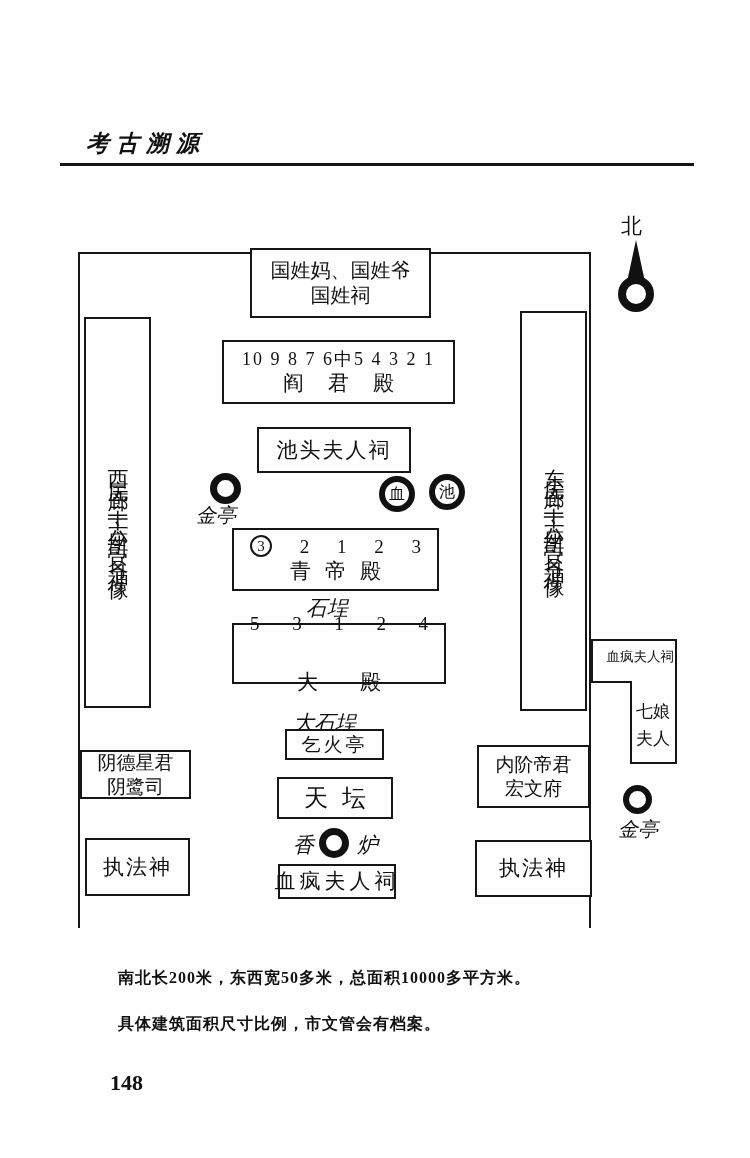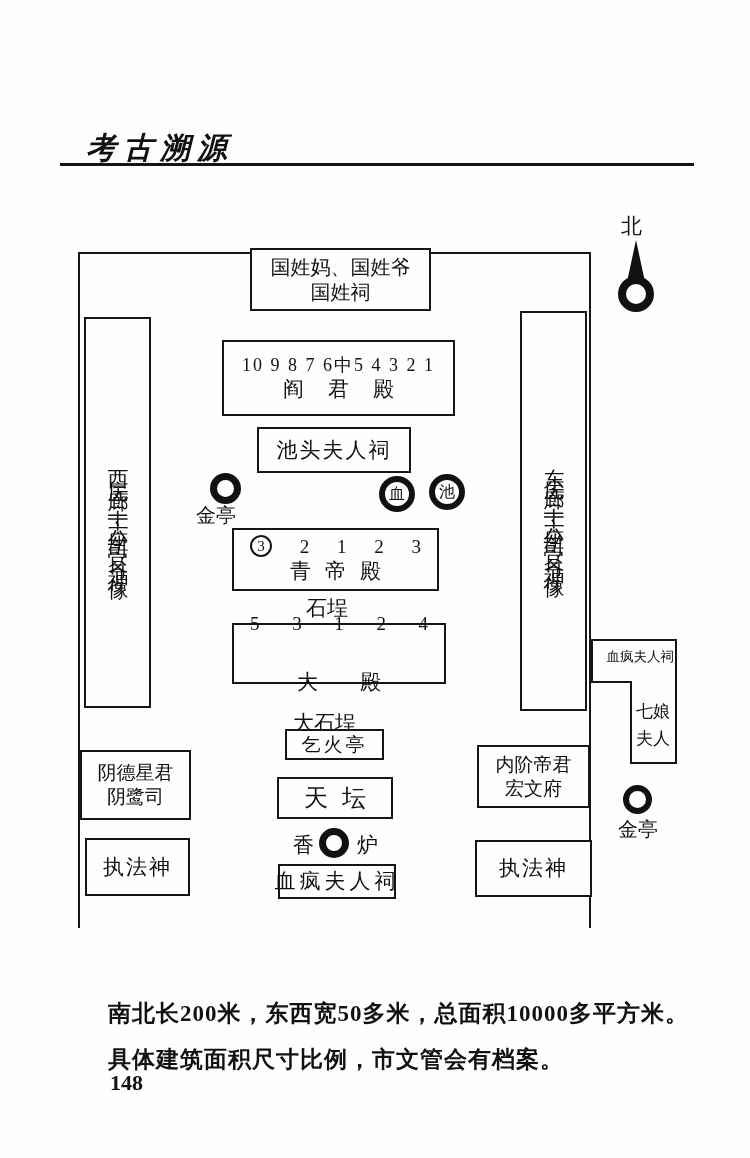--- a/index.html
+++ b/index.html
@@ -10,21 +10,21 @@
     background: #fefefe;
     font-family: "Liberation Serif", "DejaVu Serif", serif;
     color: #111;
     overflow: hidden;
   }
   .abs { position: absolute; }
 
   
   .book-header {
     left: 86px; top: 128px;
-    font-size: 30px; font-weight: bold; font-style: italic;
+    font-size: 23px; font-weight: bold; font-style: italic;
     letter-spacing: 7px;
     font-family: "DejaVu Serif", serif;
   }
   .header-rule {
     left: 60px; top: 163px; width: 634px; height: 3px;
     background: #151515;
   }
 
   
   .outer-wall {
@@ -38,78 +38,78 @@
     background: #fefefe;
     border: 2px solid #161616;
     display: flex; flex-direction: column;
     align-items: center; justify-content: center;
     text-align: center;
     line-height: 1.25;
   }
   .dbox .ln { white-space: nowrap; }
 
   
-  .guoxing   { left: 250px; top: 248px; width: 181px; height: 63px; font-size: 20px; }
+  .guoxing   { left: 250px; top: 248px; width: 181px; height: 70px; font-size: 20px; }
   .corridor  {
     border: 2px solid #161616; background: #fefefe;
     display: flex; align-items: center; justify-content: center;
   }
   .corridor-w { left: 84px;  top: 317px; width: 67px; height: 391px; }
   .corridor-e { left: 520px; top: 311px; width: 67px; height: 400px; }
   .vtext {
     writing-mode: vertical-rl; text-orientation: upright;
     font-size: 21px; letter-spacing: 10px; line-height: 1;
   }
-  .yanjun  { left: 222px; top: 340px; width: 233px; height: 76px; }
+  .yanjun  { left: 222px; top: 340px; width: 233px; height: 64px; }
   .yanjun .nums { font-size: 18px; letter-spacing: 2px; }
   .yanjun .name { font-size: 21px; letter-spacing: 24px; text-indent: 24px; }
   .chitou  { left: 257px; top: 427px; width: 154px; height: 46px; font-size: 21px; letter-spacing: 2px; }
   .qingdi  { left: 232px; top: 528px; width: 207px; height: 63px; }
   .numrow  {
     width: 100%; display: flex; justify-content: space-between;
     padding: 0 16px; font-size: 19px; align-items: center;
   }
   .circle-num {
     width: 22px; height: 22px; border: 2px solid #161616; border-radius: 50%;
     font-size: 15px; line-height: 19px; text-align: center; display: inline-block;
   }
   .hall-name { font-size: 21px; }
   .qingdi .hall-name { letter-spacing: 14px; text-indent: 14px; }
   .dadian  { left: 232px; top: 623px; width: 214px; height: 61px; }
   .dadian .hall-name { letter-spacing: 42px; text-indent: 42px; margin-top: 33px; }
   .qihuo   { left: 285px; top: 729px; width: 99px;  height: 31px; font-size: 19px; letter-spacing: 3px; }
   .tiantan { left: 277px; top: 777px; width: 116px; height: 42px; font-size: 24px; letter-spacing: 14px; text-indent: 14px; }
   .wanshan { left: 278px; top: 864px; width: 118px; height: 35px; font-size: 21px; letter-spacing: 4px; }
-  .yinde   { left: 80px;  top: 750px; width: 111px; height: 70px; font-size: 19px; }
+  .yinde   { left: 80px;  top: 750px; width: 111px; height: 49px; font-size: 19px; }
   .zhifa-l { left: 85px;  top: 838px; width: 105px; height: 58px; font-size: 21px; letter-spacing: 2px; }
   .neijie  { left: 477px; top: 745px; width: 113px; height: 63px; font-size: 19px; }
   .zhifa-r { left: 475px; top: 840px; width: 117px; height: 57px; font-size: 21px; letter-spacing: 2px; }
 
   
-  .plabel { font-size: 21px; white-space: nowrap; }
+  .plabel { font-size: 21px; white-space: nowrap; font-style: italic; }
 
   
   .ring { border-radius: 50%; background: #fefefe; }
   .ring-jin-l   { left: 210px; top: 473px; width: 31px; height: 31px; border: 7px solid #111; }
   .ring-blood   { left: 379px; top: 476px; width: 36px; height: 36px; border: 6px solid #111;
                   display:flex; align-items:center; justify-content:center; font-size: 16px; }
   .ring-pool    { left: 429px; top: 474px; width: 36px; height: 36px; border: 6px solid #111;
                   display:flex; align-items:center; justify-content:center; font-size: 16px; }
   .ring-incense { left: 319px; top: 828px; width: 30px; height: 30px; border: 7px solid #111; }
   .ring-jin-r   { left: 623px; top: 785px; width: 29px; height: 29px; border: 6px solid #111; }
 
   
   .xuefeng-label { left: 594px; top: 648px; width: 80px; text-align: right;
                    font-size: 13.5px; white-space: nowrap; }
   .qiniang-label { left: 631px; top: 698px; width: 44px; text-align: center;
                    font-size: 17px; line-height: 1.6; }
 
   
-  .caption { left: 108px; width: 560px; font-size: 23px; font-weight: 600;
-             letter-spacing: 1px; white-space: nowrap; margin-top: 30px; }
+  .caption { left: 118px; width: 560px; font-size: 16px; font-weight: 600;
+             letter-spacing: 1px; white-space: nowrap; }
   .cap1 { top: 968px; }
   .cap2 { top: 1014px; }
   .folio { left: 110px; top: 1070px; font-size: 22px; font-weight: bold;
            font-family: "Liberation Serif", serif; }
 
   .north-label { left: 621px; top: 212px; font-size: 21px; }
   svg { display: block; }
 </style>
 </head>
 <body>

